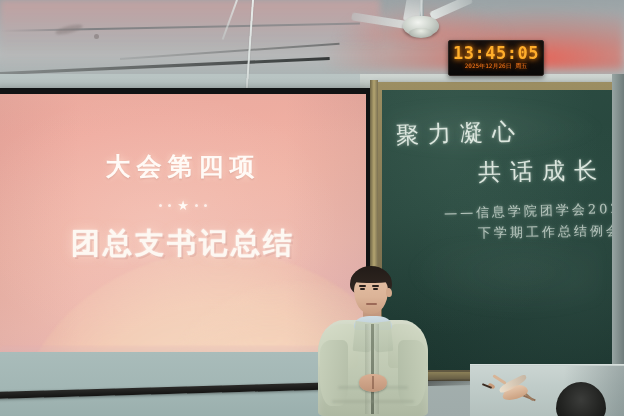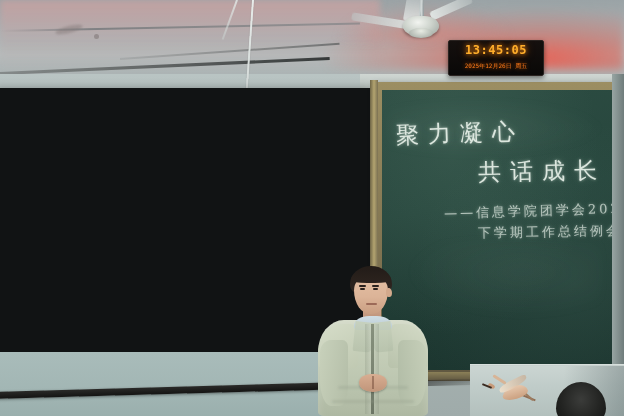--- a/index.html
+++ b/index.html
@@ -411,21 +411,21 @@
     position:absolute;left:448px;top:40px;width:94px;height:34px;
     background:linear-gradient(180deg,#15100e,#090807);
     border:1px solid #2a2320;
     border-radius:2px;
     box-shadow:0 2px 5px rgba(0,0,0,.5);
     overflow:hidden;
   }
   .clock-time{
     position:absolute;left:0;top:2px;width:94px;text-align:center;
     font-family:"DejaVu Sans Mono","Liberation Mono",monospace;
-    font-size:12px;font-weight:700;letter-spacing:.5px;
+    font-size:17px;font-weight:700;letter-spacing:.5px;
     color:#ffae2b;
     text-shadow:0 0 5px rgba(255,150,20,.95),0 0 10px rgba(255,110,0,.6);
   }
   .clock-date{
     position:absolute;left:0;top:21px;width:94px;text-align:center;
     font-family:"DejaVu Sans Mono","Liberation Mono",monospace;
     font-size:6px;letter-spacing:0px;
     color:#ff7a18;
     text-shadow:0 0 4px rgba(255,110,10,.9);
   }
@@ -469,20 +469,39 @@
   <div class="wall"></div>
   <div class="wall-right"></div>
   <div class="wall-band"></div>
 
   <div class="cord2"></div>
   <div class="cord"></div>
   <div class="cord-knot"></div>
   <div class="cord-toggle"></div>
 
   <div class="screen-frame"></div>
+  <div class="screen">
+    <div class="screen-top-glow"></div>
+    <div class="mountain"></div>
+    <div class="mountain2"></div>
+    <div class="screen-vignette"></div>
+    <div class="screen-bottom"></div>
+
+    <div class="slide-title">大会第四项</div>
+
+    <div class="divider">
+      <span class="dot"></span>
+      <span class="dot"></span>
+      <span class="star">★</span>
+      <span class="dot"></span>
+      <span class="dot"></span>
+    </div>
+
+    <div class="slide-sub">团总支书记总结</div>
+  </div>
 
   <div class="board-frame"></div>
   <div class="board-frame-l"></div>
   <div class="board">
     <div class="board-smudge"></div>
     <div class="board-smudge2"></div>
     <div class="chalk chalk-1">聚力凝心</div>
     <div class="chalk chalk-2">共话成长</div>
     <div class="chalk chalk-3">——信息学院团学会2025</div>
     <div class="chalk chalk-4">下学期工作总结例会</div>

